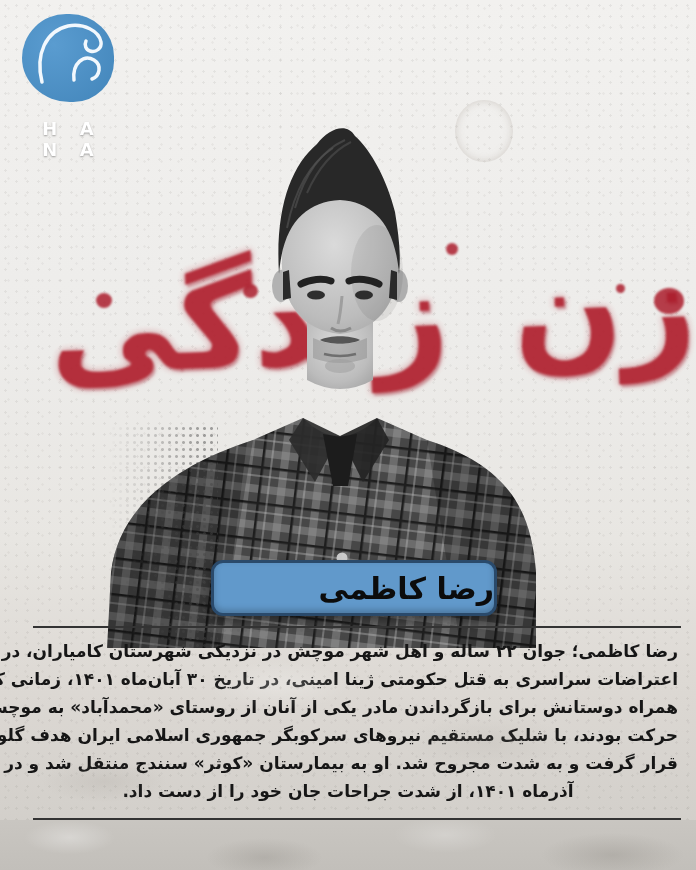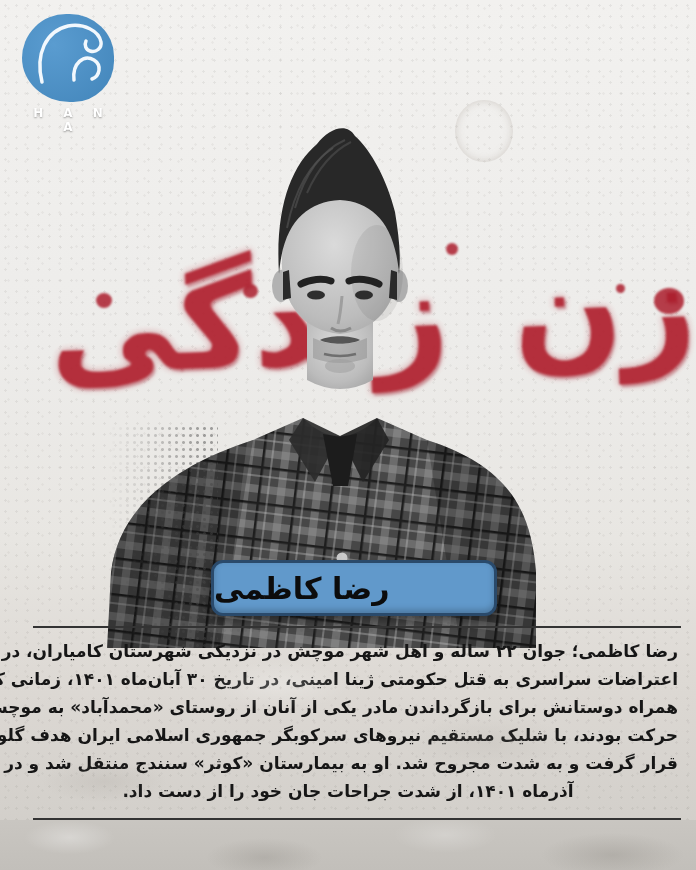--- a/index.html
+++ b/index.html
@@ -67,30 +67,30 @@
     mask-image:linear-gradient(to bottom,#000 10%,transparent 95%);}
   
   .logo{position:absolute;left:20px;top:14px;width:96px;text-align:center;}
   .logo-circle{
     width:92px;height:88px;margin:0 auto;position:relative;
     background:radial-gradient(circle at 35% 35%, #5a9cd0, #4285ba);
     border-radius:50% 50% 46% 54% / 52% 50% 48% 52%;
   }
   .logo-circle svg{position:absolute;left:0;top:0;}
   .logo-text{
-    margin-top:4px;padding-left:8px;
-    color:#ffffff;font-weight:bold;font-size:12px;letter-spacing:8px;
+    margin-top:16px;padding-left:8px;
+    color:#ffffff;font-weight:bold;font-size:18px;letter-spacing:8px;
     text-shadow:0 1px 2px rgba(0,0,0,.35);
   }
   
   .name-banner{
     position:absolute;left:211px;top:560px;width:280px;height:50px;
     background:#6199cb;border:3px solid #2a4a6b;border-radius:12px;
     box-shadow:0 6px 10px rgba(0,0,0,.40), inset 0 -3px 6px rgba(0,0,0,.22);
-    display:flex;align-items:center;justify-content:flex-end;
+    display:flex;align-items:center;justify-content:flex-start;
     direction:rtl;font-weight:bold;font-size:30px;color:#0c0c0c;
   }
   
   .divider{position:absolute;left:33px;width:648px;height:2px;background:#333;}
   .divider-top{top:626px;}
   .divider-bottom{top:818px;}
   
   .bio{
     position:absolute;left:18px;top:637px;width:660px;
     direction:rtl;text-align:center;

